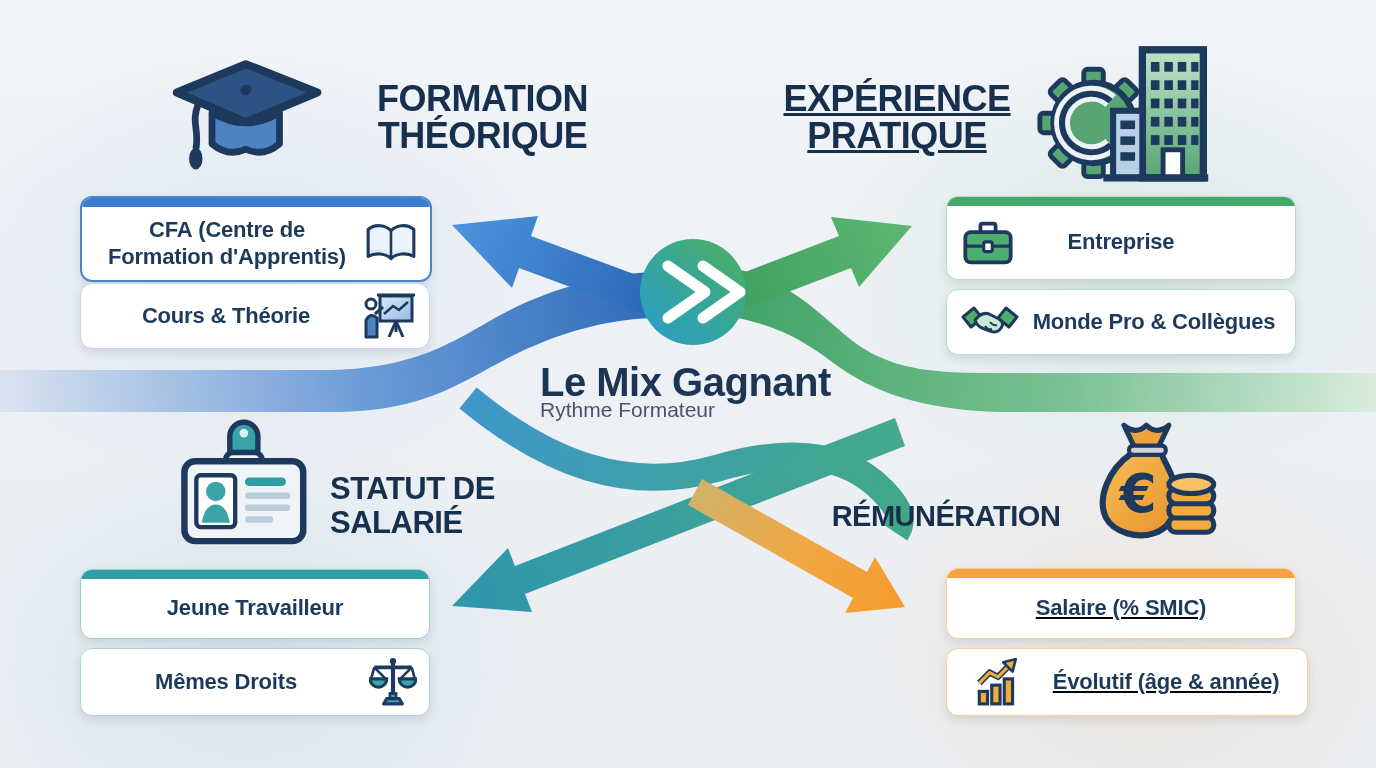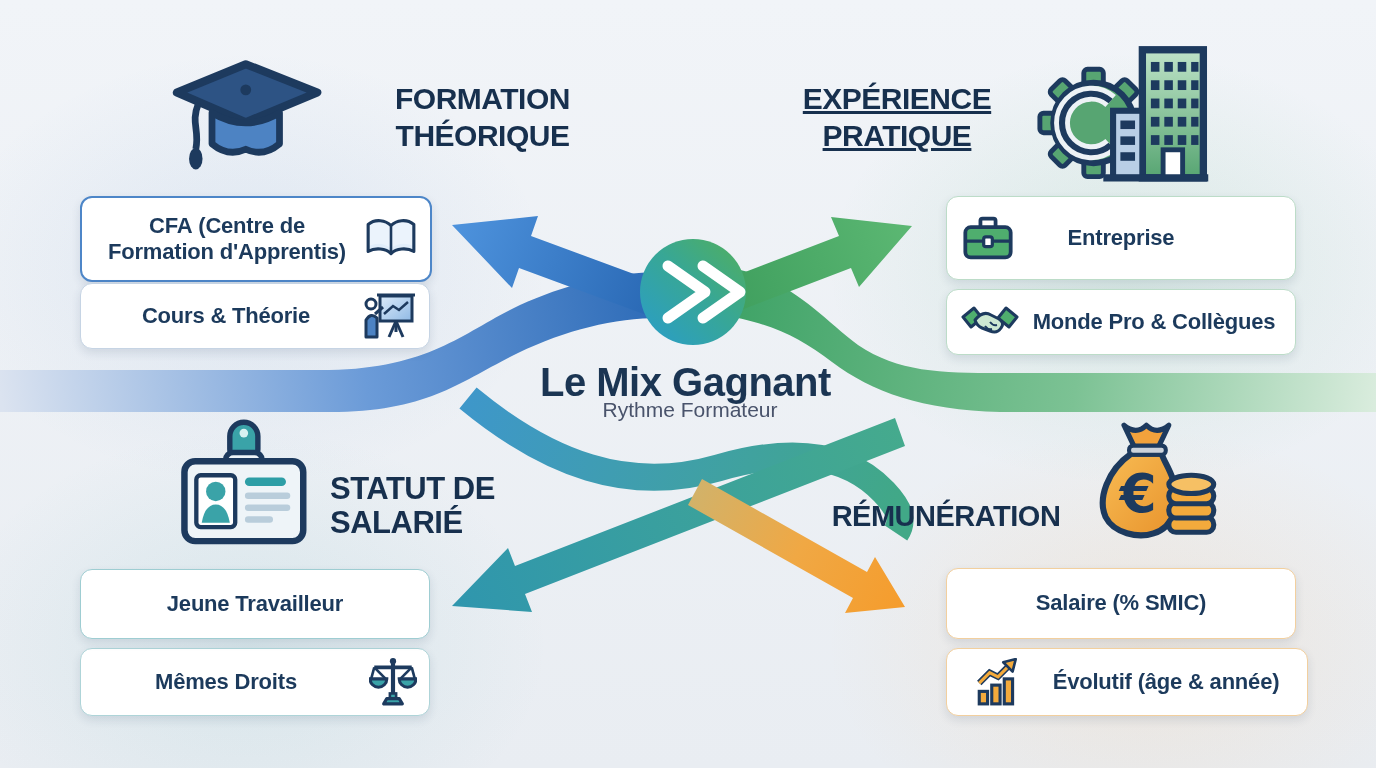--- a/index.html
+++ b/index.html
@@ -9,51 +9,51 @@
     background:
       radial-gradient(430px 310px at 18% 35%, rgba(70,130,200,0.10), transparent 70%),
       radial-gradient(430px 310px at 82% 35%, rgba(80,175,120,0.14), transparent 70%),
       radial-gradient(430px 310px at 18% 84%, rgba(60,160,165,0.11), transparent 70%),
       radial-gradient(450px 310px at 83% 84%, rgba(245,165,70,0.13), transparent 70%),
       linear-gradient(#f1f4f8,#e9edf2);
   }
   .ribbons{position:absolute;left:0;top:0;}
   .q-title{
     position:absolute;color:#17304e;font-weight:bold;
-    font-size:30px;line-height:37px;letter-spacing:-0.5px;text-align:center;
+    font-size:36px;line-height:37px;letter-spacing:-0.5px;text-align:center;
   }
   .q-title.left-align{text-align:left;font-size:31px;line-height:34px;}
   .q-title.single{font-size:29px;line-height:32px;}
   .card{
     position:absolute;width:348px;background:#ffffff;border-radius:12px;
     box-shadow:0 4px 10px rgba(30,60,90,0.12);
-    display:flex;flex-direction:row;overflow:hidden;justify-content:space-between;
+    display:flex;flex-direction:column;overflow:hidden;justify-content:space-between;
   }
   .card-bar{height:9px;flex:0 0 auto;}
   .card-body{
     flex:1;display:flex;align-items:center;justify-content:center;
     color:#1c3a5c;font-weight:bold;font-size:22px;letter-spacing:-0.2px;
     text-align:center;line-height:1.2;position:relative;padding:0 14px;
   }
   .icon-right{position:absolute;right:12px;top:50%;transform:translateY(-50%);}
   .icon-left{position:absolute;left:14px;top:50%;transform:translateY(-50%);}
   .pad-right-icon{padding-right:76px;padding-left:18px;}
   .pad-left-icon{padding-left:76px;padding-right:10px;}
   .b-blue{border:2px solid #4d86c8;}
   .b-blue-light{border:1.5px solid #c6d4e4;}
   .b-green{border:1.5px solid #bcdcc8;}
   .b-teal{border:1.5px solid #9ecdd2;}
   .b-teal2{border:1.5px solid #aed4d8;}
-  .b-orange{border:1.5px solid #f2cf9e;}
+  .b-orange{border:1.5px solid #f2cf9e;text-decoration:underline;}
   .center-title{
     position:absolute;left:540px;top:360px;width:300px;text-align:left;
     color:#1b3553;font-weight:bold;font-size:40px;letter-spacing:-0.5px;
   }
   .center-sub{
-    position:absolute;left:540px;top:398px;width:300px;text-align:center;
+    position:absolute;left:540px;top:398px;width:300px;
     color:#49536b;font-size:21px;
   }
 </style>
 </head>
 <body>
 
 <div class="canvas">
 
   <svg class="ribbons" width="1376" height="768" viewBox="0 0 1376 768">
     <defs>

